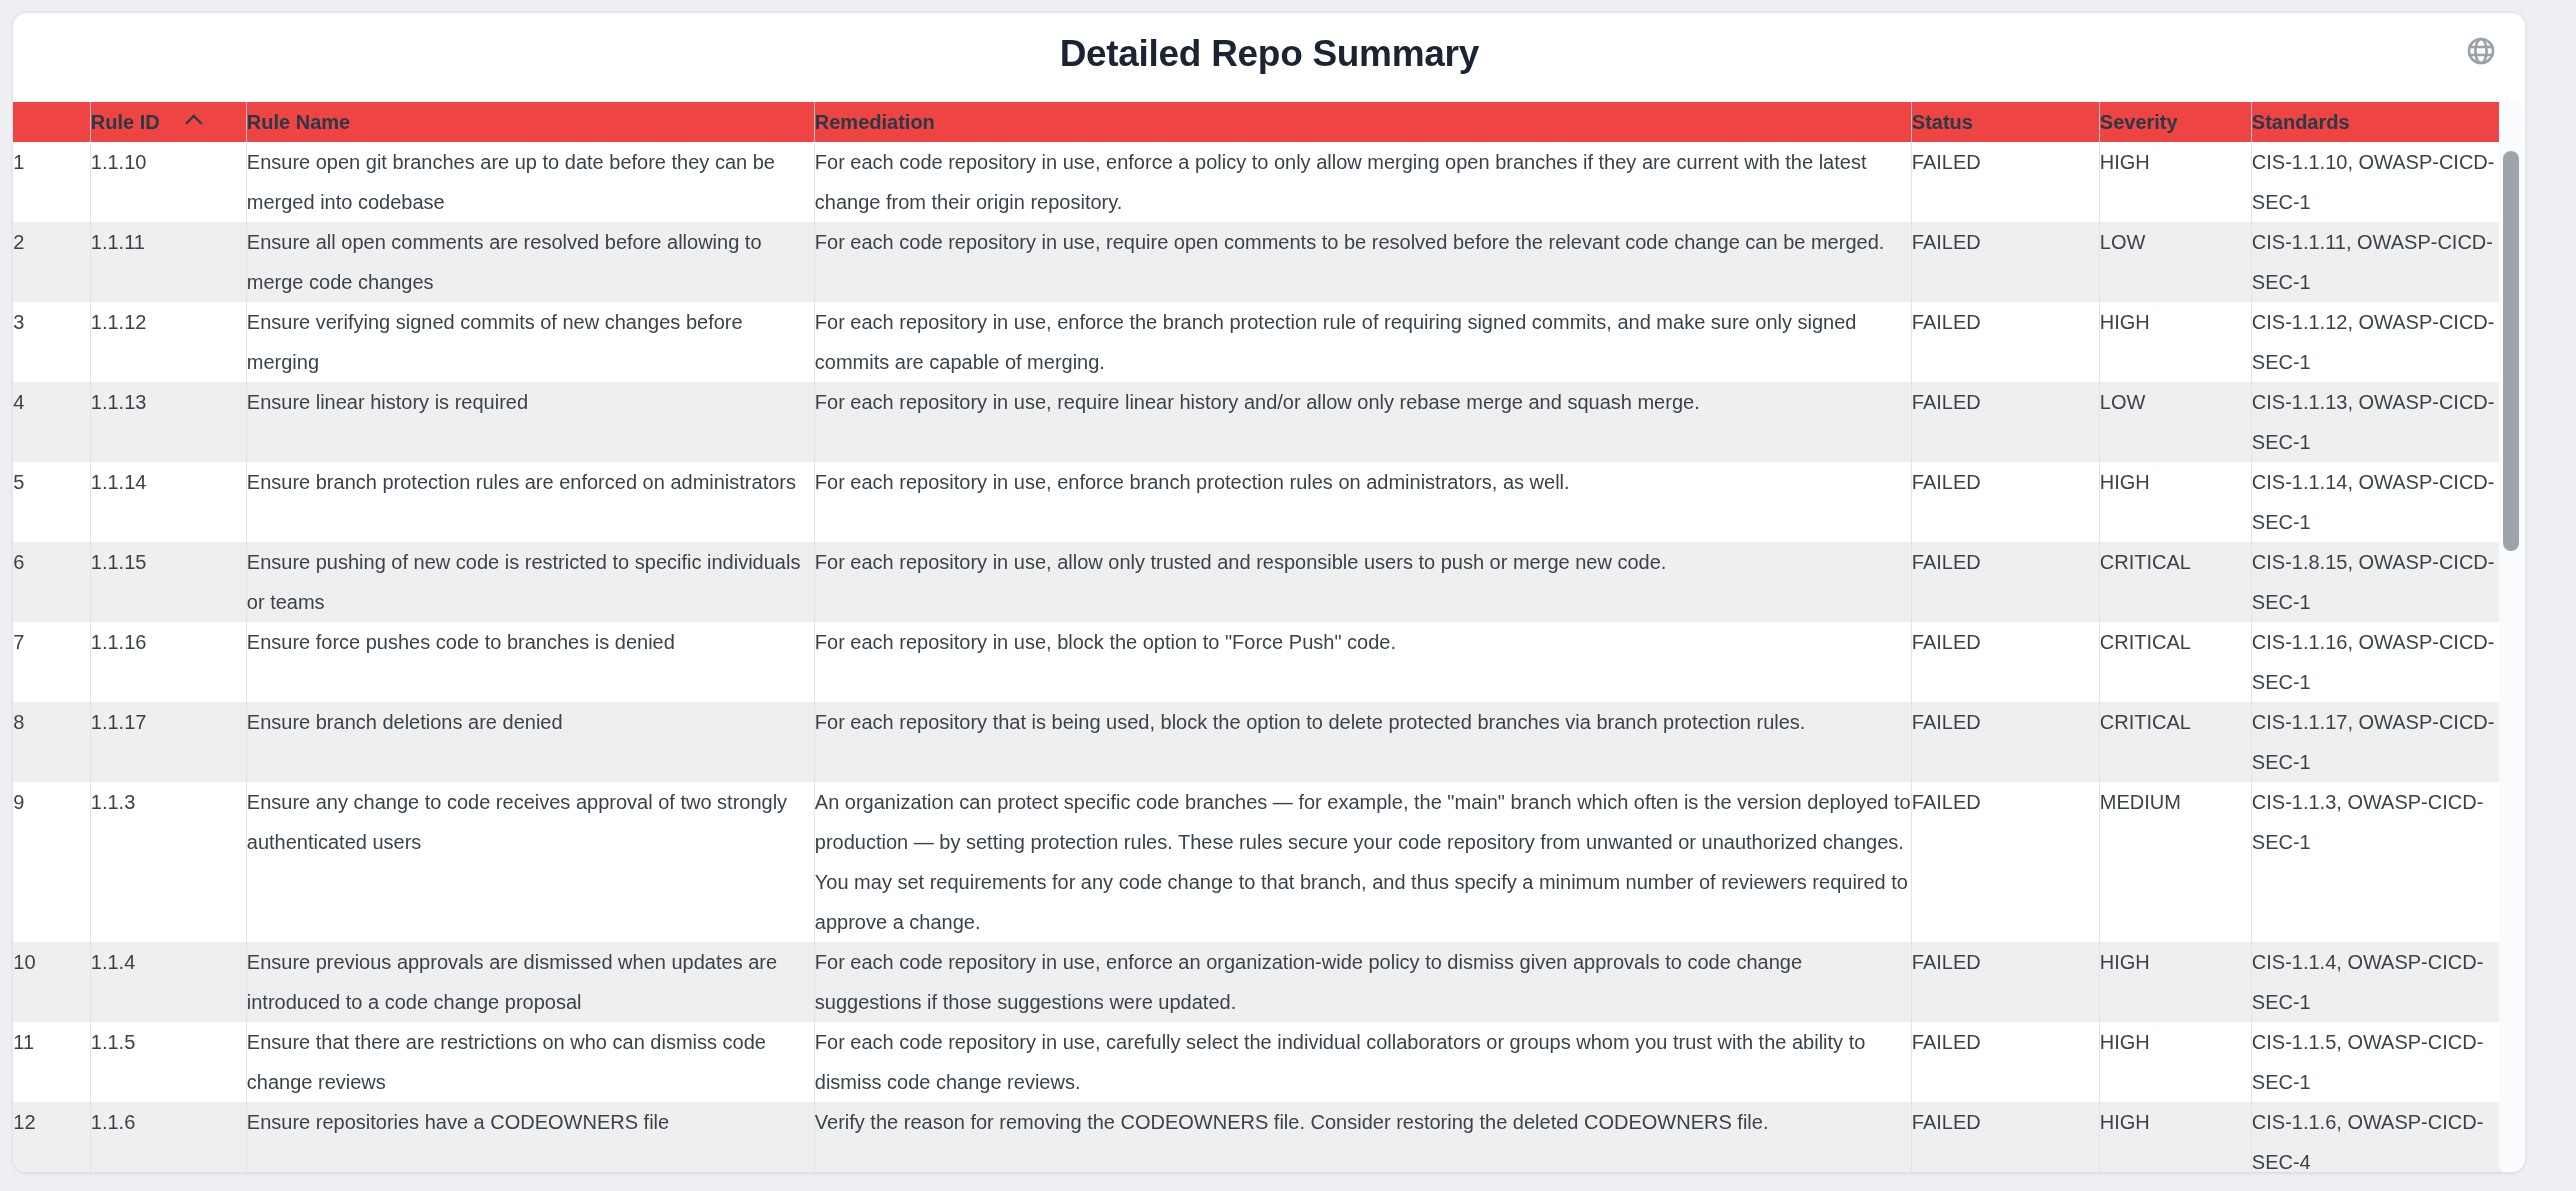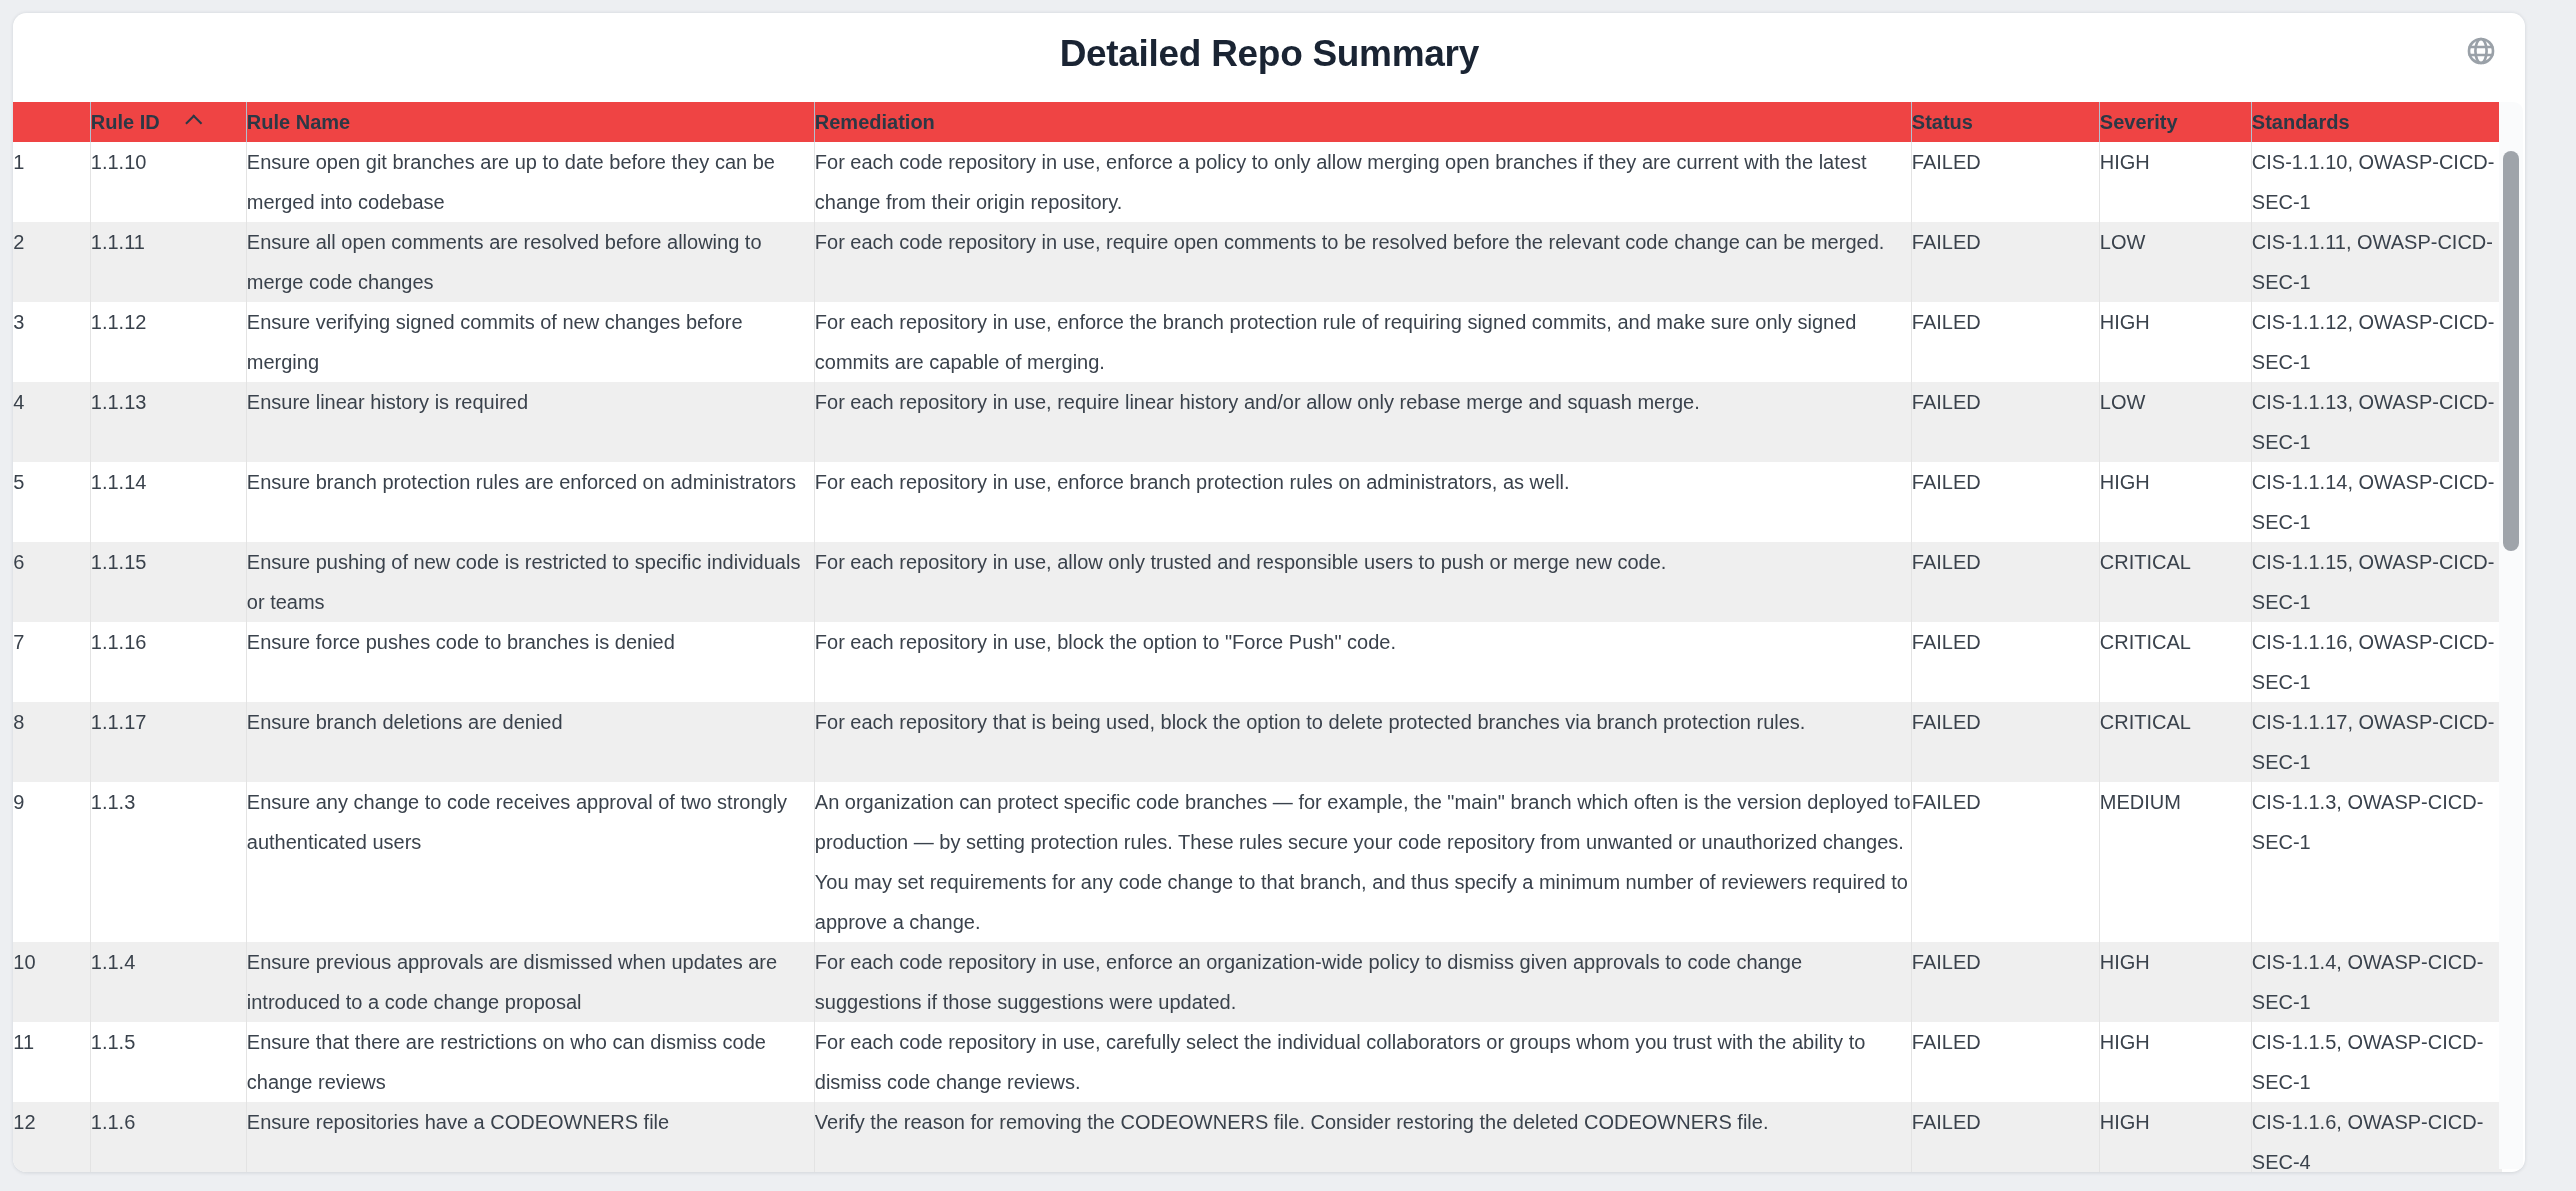--- a/index.html
+++ b/index.html
@@ -164,21 +164,21 @@
         <td class="c-sev">HIGH</td>
         <td class="c-std">CIS-1.1.14, OWASP-CICD-SEC-1</td>
       </tr>
       <tr>
         <td class="c-num">6</td>
         <td class="c-id">1.1.15</td>
         <td class="c-name">Ensure pushing of new code is restricted to specific individuals or teams</td>
         <td class="c-rem">For each repository in use, allow only trusted and responsible users to push or merge new code.</td>
         <td class="c-status">FAILED</td>
         <td class="c-sev">CRITICAL</td>
-        <td class="c-std">CIS-1.1.15, OWASP-CICD-SEC-1</td>
+        <td class="c-std">CIS-1.8.15, OWASP-CICD-SEC-1</td>
       </tr>
       <tr>
         <td class="c-num">7</td>
         <td class="c-id">1.1.16</td>
         <td class="c-name">Ensure force pushes code to branches is denied</td>
         <td class="c-rem">For each repository in use, block the option to "Force Push" code.</td>
         <td class="c-status">FAILED</td>
         <td class="c-sev">CRITICAL</td>
         <td class="c-std">CIS-1.1.16, OWASP-CICD-SEC-1</td>
       </tr>

